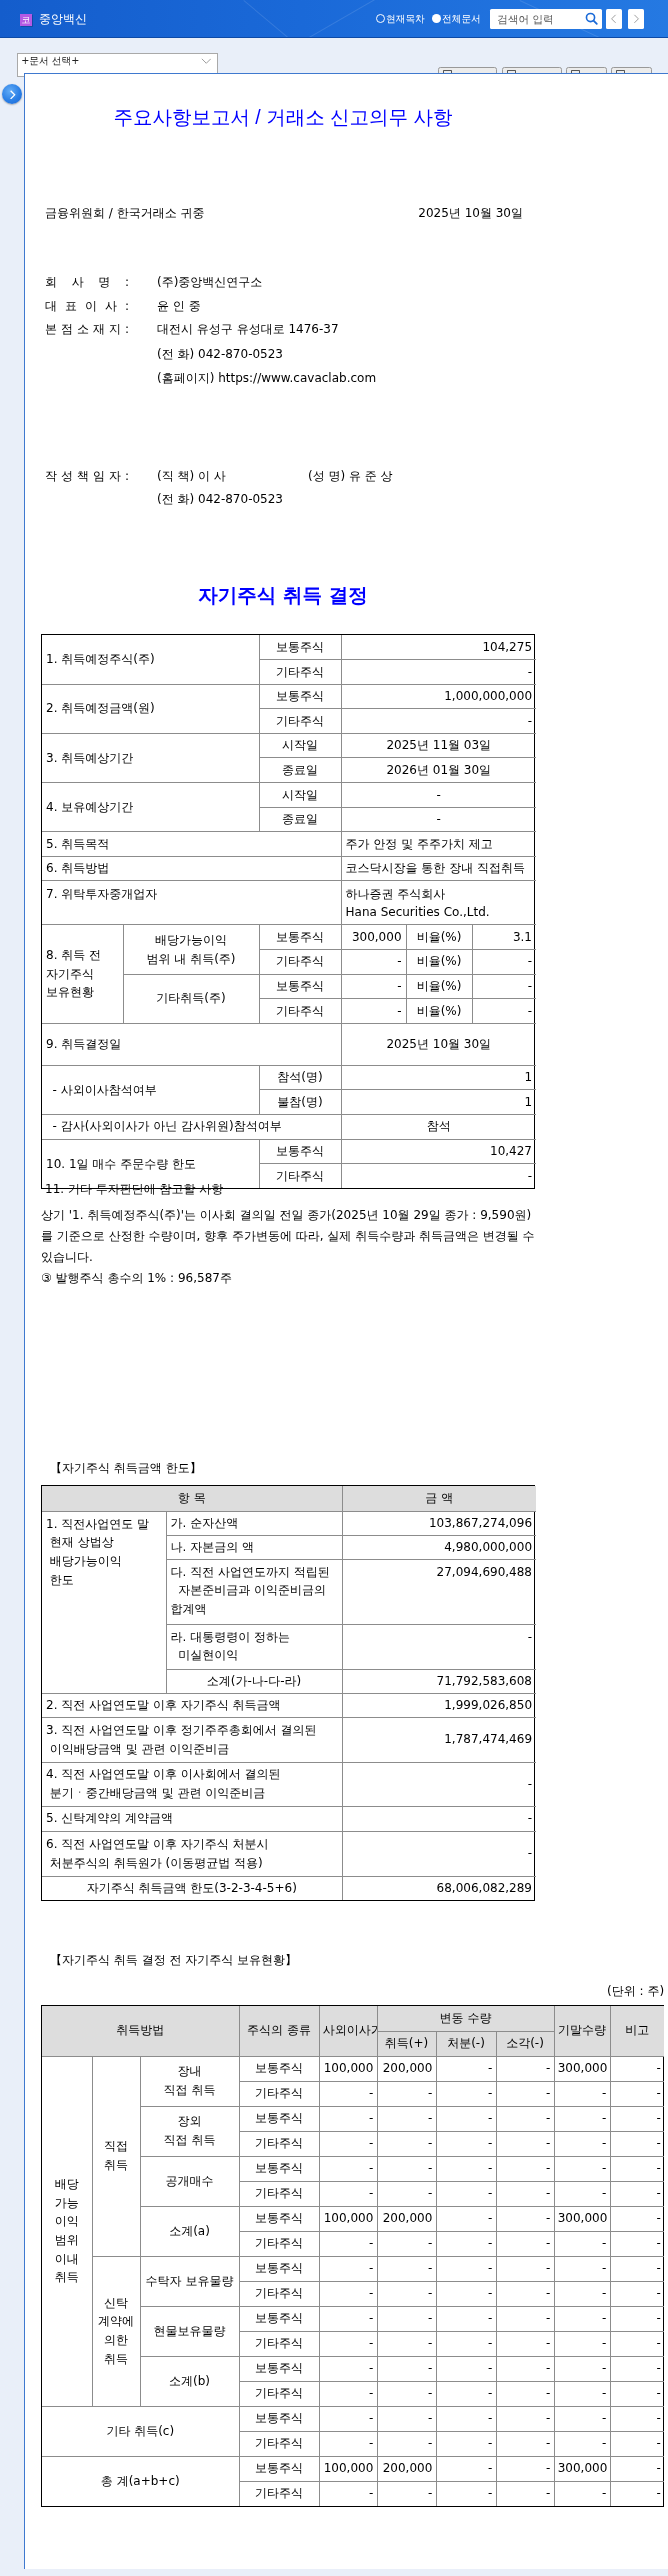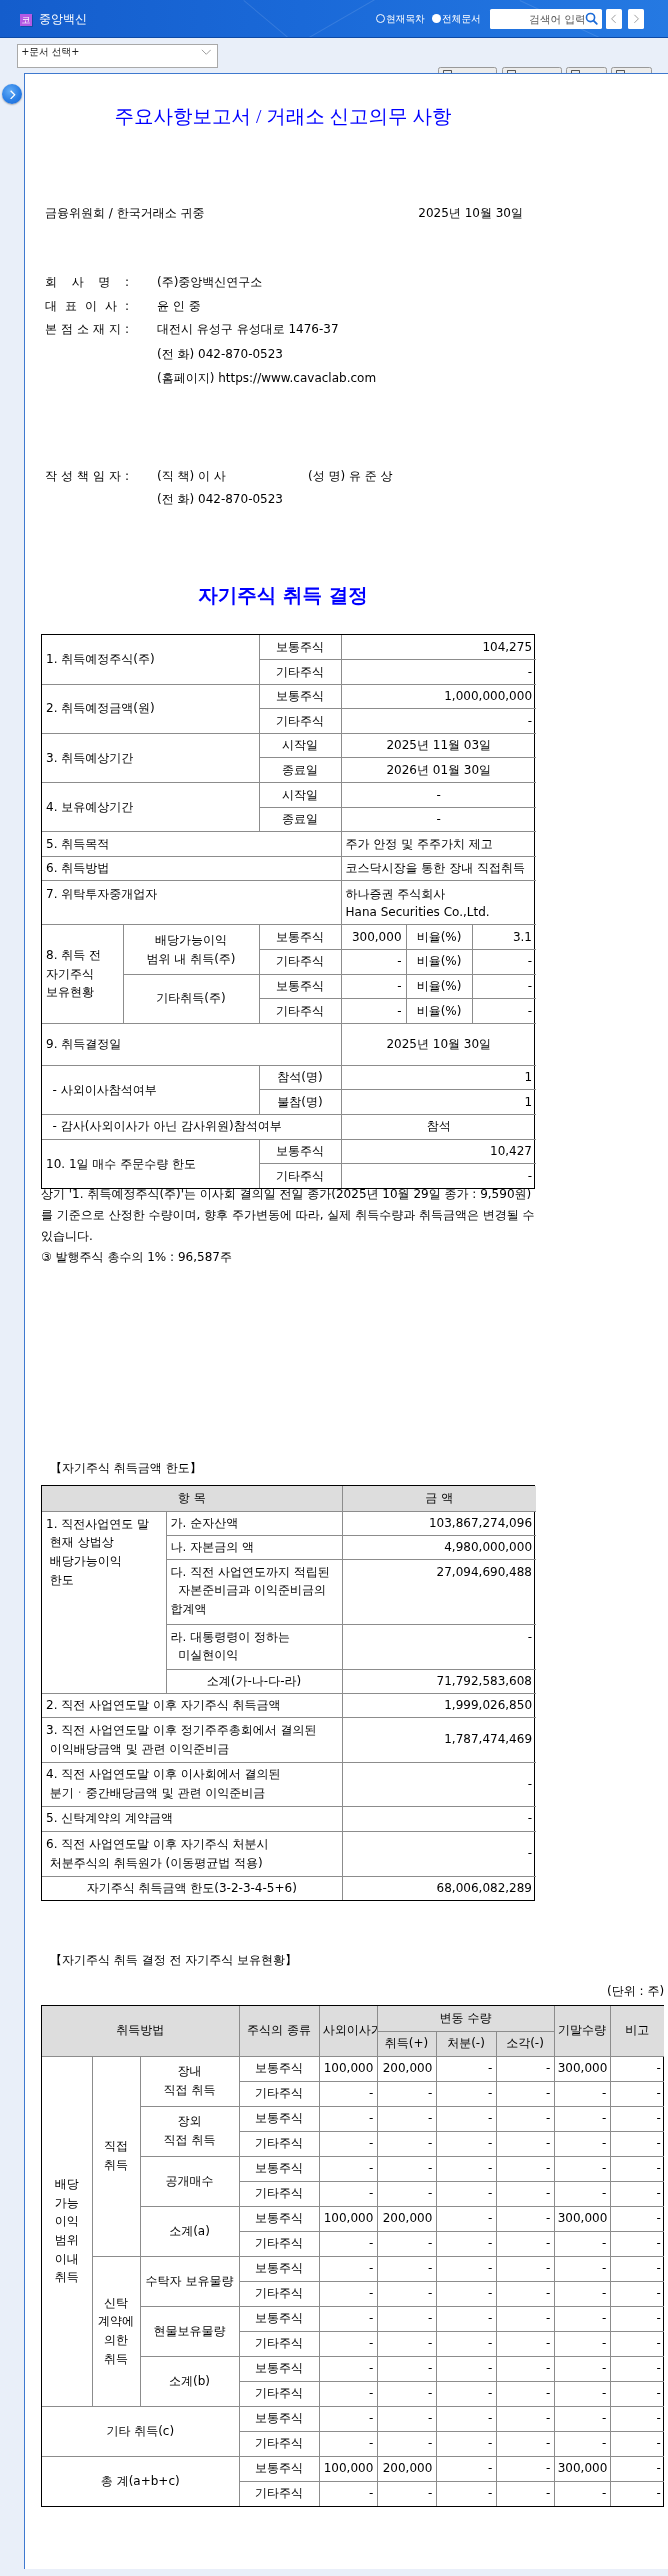--- a/index.html
+++ b/index.html
@@ -9,40 +9,40 @@
   .topbar{position:absolute;left:0;top:0;width:669px;height:38px;box-sizing:border-box;border-bottom:0.8px solid #0d4aa6;
     background:linear-gradient(90deg,#145dcc 0%,#1a69d8 45%,#2579e2 100%);overflow:hidden;}
   .net{position:absolute;height:0.8px;background:rgba(255,255,255,0.12);transform-origin:0 0;}
   .badge{left:20px;top:14px;width:12px;height:12px;background:#b45ae4;color:#fff;font-size:9px;line-height:12px;text-align:center;box-shadow:0.8px 0.8px 0 rgba(0,0,0,.25);}
   .company{left:39px;top:11.4px;color:#fff;font-size:12px;line-height:16px;white-space:nowrap;}
   .radio{top:14px;width:9px;height:9px;border-radius:50%;box-sizing:border-box;}
   .radio[data-checked="true"]{background:#1a6ad8;border:1.6px solid #fff;}
   .radio[data-checked="false"]{background:#fff;}
   .scope-label{top:10.6px;color:#fff;font-size:9.7px;line-height:16px;white-space:nowrap;}
   .search{left:490px;top:9px;width:112px;height:19.5px;background:#fff;border-radius:1.6px;}
-  .search input{position:absolute;left:0;top:0;width:91px;height:19.5px;border:none;outline:none;background:transparent;padding:0 0 0 7.3px;box-sizing:border-box;font-family:"DejaVu Sans","Liberation Sans",sans-serif;font-size:10.6px;color:#333;margin-left:32px;}
+  .search input{position:absolute;left:0;top:0;width:91px;height:19.5px;border:none;outline:none;background:transparent;padding:0 0 0 7.3px;box-sizing:border-box;font-family:"DejaVu Sans","Liberation Sans",sans-serif;font-size:10.6px;color:#333;}
   .search input::placeholder{color:#555;}
   .search .sicon{position:absolute;right:4px;top:3.2px;width:13px;height:13px;}
   .navbtn{top:9px;width:16px;height:19.5px;background:#fff;border-radius:1.6px;}
   .navbtn svg{position:absolute;left:4px;top:4.9px;}
   
-  .docsel{left:17px;top:44px;width:201px;height:24px;box-sizing:border-box;border:0.8px solid #a9a9a9;background:#fff;}
+  .docsel{left:17px;top:53px;width:201px;height:24px;box-sizing:border-box;border:0.8px solid #a9a9a9;background:#fff;}
   .docsel span{position:absolute;left:3.2px;top:0;font-size:9.7px;line-height:14.6px;color:#222;white-space:nowrap;}
   .docsel svg{position:absolute;right:5.7px;top:4px;}
   .tbtn{top:67px;height:18px;box-sizing:border-box;background:#ececec;border:0.8px solid #999;border-radius:2.4px;z-index:1;}
   .tbtn i{position:absolute;left:4px;top:2.4px;width:7.3px;height:4px;border:0.8px solid #555;border-radius:0.8px;}
   
   .frame{left:24px;top:73px;width:649px;height:2496px;background:#fff;border-top:0.8px solid #3f79cf;border-left:0.8px solid #3f79cf;z-index:2;box-sizing:border-box;}
   .toggle{left:2.4px;top:84px;width:20px;height:20px;border-radius:50%;z-index:4;
     background:radial-gradient(circle at 40% 35%,#62acf6 0%,#2a7fe6 55%,#1a66d4 100%);box-shadow:0 0.8px 1.6px rgba(0,0,0,.35);}
   .toggle svg{position:absolute;left:6.5px;top:5.7px;}
   
   .t{font-size:12px;line-height:16px;white-space:nowrap;z-index:3;}
   .lbl{width:84px;text-align:justify;text-align-last:justify;}
-  .title1{left:24px;top:105px;width:518px;text-align:center;font-family:Liberation Serif, serif;font-size:19.5px;line-height:24px;color:#0000ff;z-index:3;white-space:nowrap;}
+  .title1{left:24px;top:105px;width:518px;text-align:center;font-family:Liberation Sans, sans-serif;font-size:19.5px;line-height:24px;color:#0000ff;z-index:3;white-space:nowrap;}
   .title2{left:24px;top:584px;width:518px;text-align:center;font-family:"DejaVu Serif","Liberation Serif",serif;font-weight:bold;font-size:19.5px;line-height:24px;color:#0000ff;z-index:3;white-space:nowrap;}
   
   .tw{position:absolute;border:0.8px solid #000;box-sizing:border-box;background:#fff;z-index:3;}
   .tw table{border-collapse:collapse;border-style:hidden;width:100%;table-layout:fixed;font-size:12px;}
   .tw td{border:0.8px solid #8c8c8c;padding:0 4px;vertical-align:middle;line-height:18.7px;white-space:nowrap;overflow:hidden;}
   .l{text-align:left;} .c{text-align:center;} .r{text-align:right;}
   .ml{white-space:pre-wrap !important;}
   .top{vertical-align:top !important;padding-top:3.2px !important;}
   .ind{padding-left:10.6px !important;}
   .hdr{background:#dddddd;text-align:center;}
@@ -248,20 +248,21 @@
   </tr>
   <tr style="height:24.6px">
     <td class="c">기타주식</td>
     <td class="r" colspan="3">-</td>
   </tr>
 </tbody>
     </table>
 </div>
 
 <div class="abs notes">
+  <div class="nh">11. 기타 투자판단에 참고할 사항</div>
   <p style="margin-top:4.9px">상기 '1. 취득예정주식(주)'는 이사회 결의일 전일 종가(2025년 10월 29일 종가 : 9,590원)를 기준으로 산정한 수량이며, 향후 주가변동에 따라, 실제 취득수량과 취득금액은 변경될 수 있습니다.</p>
   <p>③ 발행주식 총수의 1% : 96,587주</p>
 </div>
 
 <div class="abs t" style="left:50px;top:1460px;">【자기주식 취득금액 한도】</div>
 <div class="tw" style="left:41px;top:1485px;width:494px;">
 <table>
   <colgroup>
         <col style="width:124px">
         <col style="width:176px">

